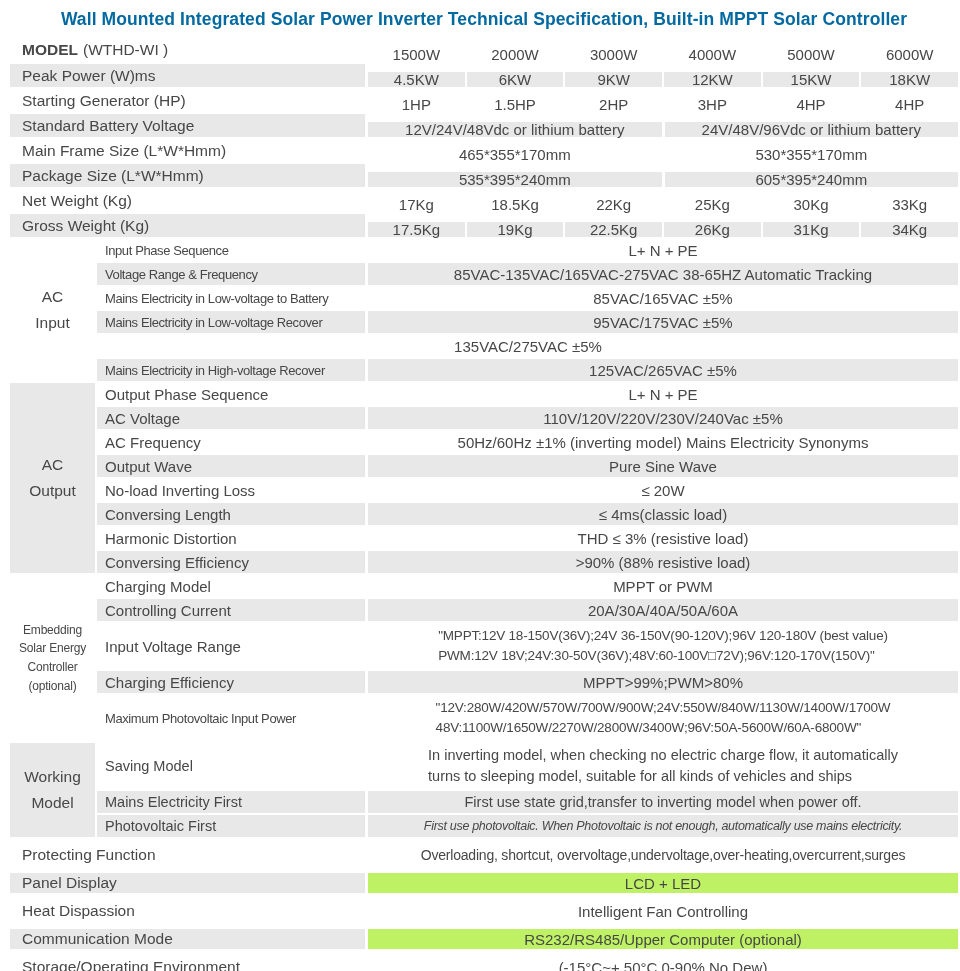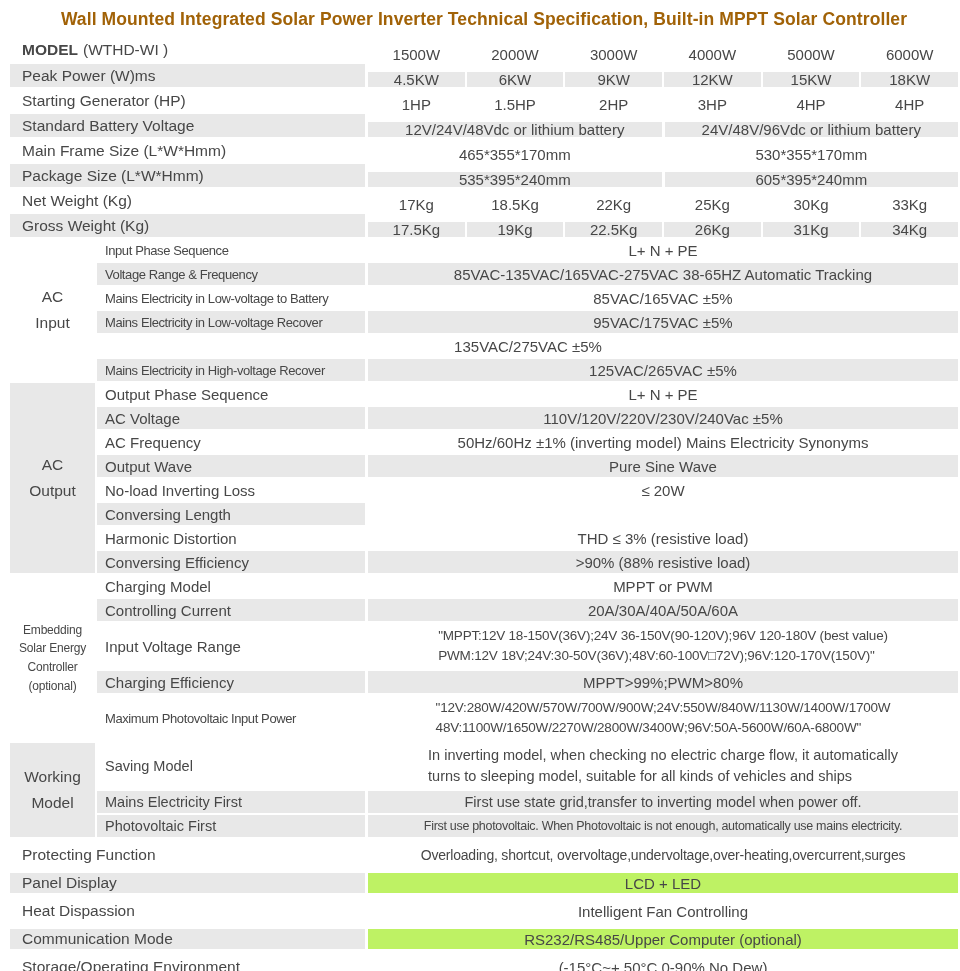--- a/index.html
+++ b/index.html
@@ -1,19 +1,19 @@
 <!DOCTYPE html>
 <html><head>
 <meta charset="utf-8">
 <style>
   html,body{margin:0;padding:0;background:#fff;}
   body{width:960px;height:971px;font-family:"Liberation Sans",sans-serif;color:#474747;overflow:hidden;}
   .page{padding:0 0 0 10px;width:948px;}
   .title{height:38px;display:flex;align-items:center;justify-content:center;
-         font-weight:bold;font-size:17.5px;color:#a16207;letter-spacing:0.1px;}
+         font-weight:bold;font-size:17.5px;color:#0369a1;letter-spacing:0.1px;}
   
   .trow{display:flex;height:25px;}
   .trow.model{height:26px;}
   .lab{width:355px;box-sizing:border-box;padding-left:12px;display:flex;align-items:center;
        font-size:15.5px;border-bottom:2px solid #fff;white-space:nowrap;}
   .vals{width:590px;margin-left:3px;display:flex;gap:2px;}
   .vals.halves{gap:3px;}
   .vc{flex:1;display:flex;align-items:center;justify-content:center;text-align:center;
       font-size:15px;box-sizing:border-box;border-bottom:2px solid #fff;white-space:nowrap;margin-top:8px;}
   .g .lab,.g .vc,.g .slab,.g .sval{background:#e8e8e8;}
@@ -36,21 +36,21 @@
   .bval{width:590px;margin-left:3px;display:flex;align-items:center;justify-content:center;
         text-align:center;font-size:15px;box-sizing:border-box;border-bottom:2px solid #fff;white-space:nowrap;}
   .g .bval{background:#bef264;}
   
   .b{font-weight:bold;}
   .sp{margin-left:5px;}
   .fs13{font-size:13px;letter-spacing:-0.4px;text-align:center;}
   .fs135{font-size:13.5px;letter-spacing:-0.2px;}
   .fs14{font-size:14px;letter-spacing:-0.2px;}
   .fs145{font-size:14.5px;}
-  .fs125{font-size:12.5px;letter-spacing:-0.3px;}
+  .fs125{font-size:12.5px;letter-spacing:-0.3px;font-style:italic;}
   .pre{white-space:pre-line;line-height:1.45;}
 </style>
 </head>
 <body>
 
 <div class="page">
 
   <div class="title">Wall Mounted Integrated Solar Power Inverter Technical Specification, Built-in MPPT Solar Controller</div>
 
   <div class="trow model">
@@ -189,20 +189,21 @@
       <div class="srow g">
         <div class="slab">Output Wave</div>
         <div class="sval">Pure Sine Wave</div>
       </div>
       <div class="srow">
         <div class="slab">No-load Inverting Loss</div>
         <div class="sval">≤ 20W</div>
       </div>
       <div class="srow g">
         <div class="slab">Conversing Length</div>
+        <div class="sval">≤ 4ms(classic load)</div>
       </div>
       <div class="srow">
         <div class="slab">Harmonic Distortion</div>
         <div class="sval">THD ≤ 3% (resistive load)</div>
       </div>
       <div class="srow g">
         <div class="slab">Conversing Efficiency</div>
         <div class="sval">&gt;90% (88% resistive load)</div>
       </div>
     </div>

